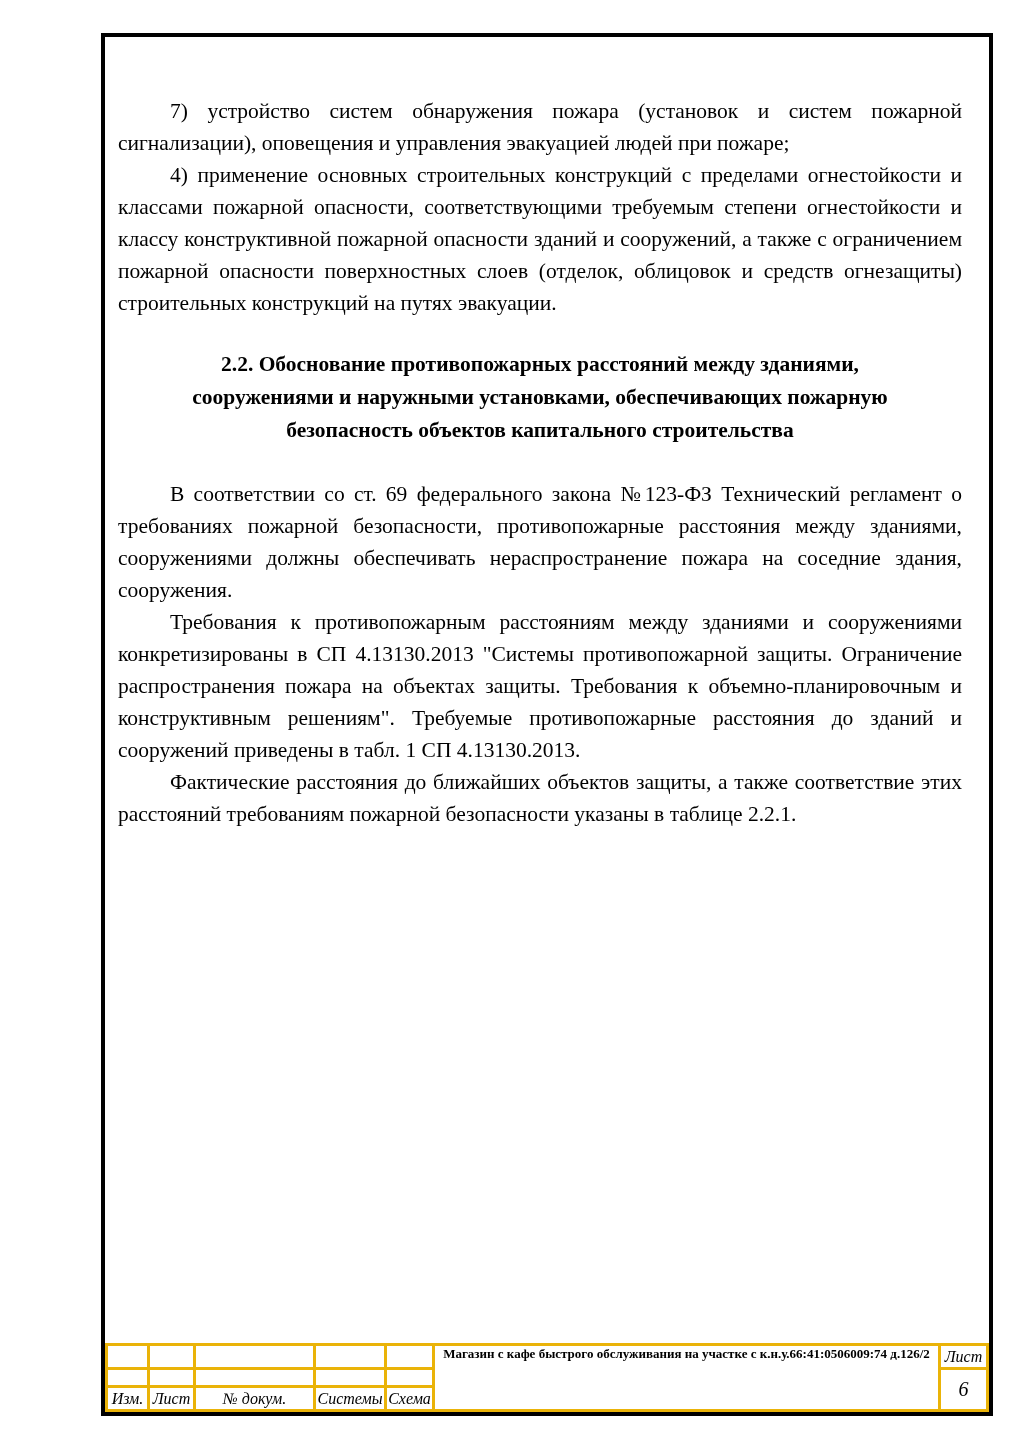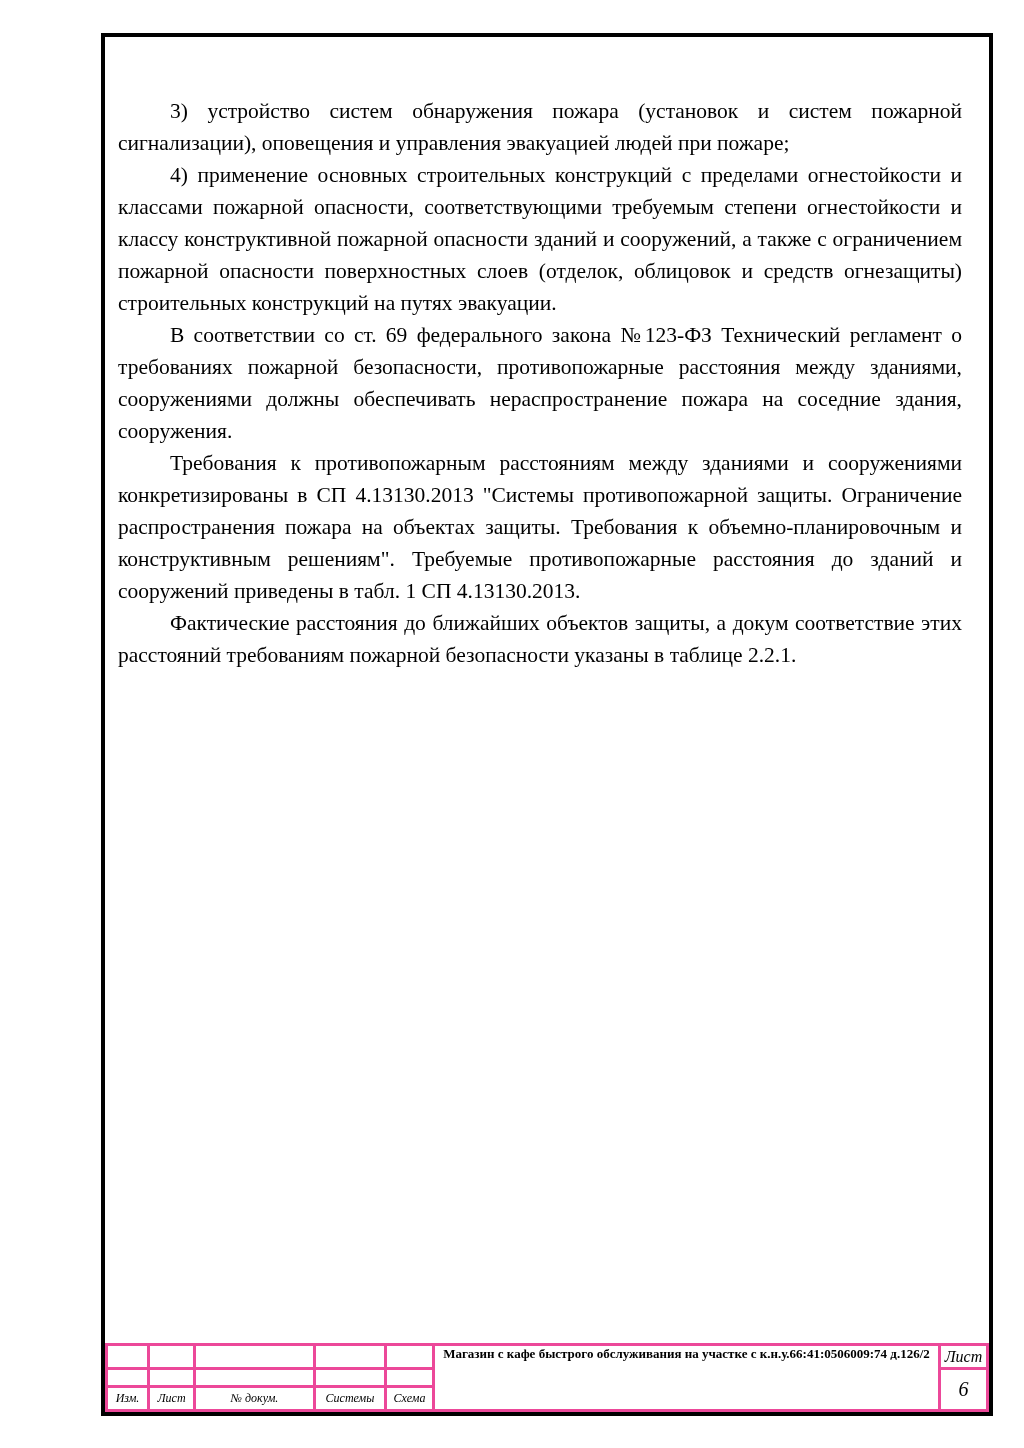--- a/index.html
+++ b/index.html
@@ -26,55 +26,56 @@
   .heading{
     font-size:21.5px;line-height:33px;font-weight:bold;
     text-align:center;
     margin:29px 34px 31px 34px;
   }
   table.titleblock{
     position:absolute;left:0;right:0;bottom:0;width:100%;
     border-collapse:collapse;table-layout:fixed;
   }
   table.titleblock td{
-    border:3px solid #ec4899;
+    border:3px solid #eab308;
     padding:0;overflow:hidden;
   }
   tr.r1{height:24px;}
   tr.r2{height:18px;}
   tr.r3{height:24px;}
   td.lbl{
-    font-style:italic;font-size:12px;text-align:center;vertical-align:middle;
+    font-style:italic;font-size:16px;text-align:center;vertical-align:middle;
   }
   td.title-cell{
     vertical-align:top;text-align:center;
     font-weight:bold;font-size:13px;
     padding:5px 3px 0 3px;white-space:nowrap;
   }
   td.sheet-label{
     font-style:italic;font-size:16px;text-align:center;vertical-align:middle;
   }
   td.sheet-num{
     font-style:italic;font-size:20px;text-align:center;vertical-align:middle;
   }
 </style>
 </head>
 <body>
 
 <div class="page">
   <div class="frame">
 
     <div class="content">
-      <p class="par">3) устройство систем обнаружения пожара (установок и систем пожарной сигнализации), оповещения и управления эвакуацией людей при пожаре;</p>
+      <p class="par">7) устройство систем обнаружения пожара (установок и систем пожарной сигнализации), оповещения и управления эвакуацией людей при пожаре;</p>
       <p class="par">4) применение основных строительных конструкций с пределами огнестойкости и классами пожарной опасности, соответствующими требуемым степени огнестойкости и классу конструктивной пожарной опасности зданий и сооружений, а также с ограничением пожарной опасности поверхностных слоев (отделок, облицовок и средств огнезащиты) строительных конструкций на путях эвакуации.</p>
 
+      <div class="heading">2.2. Обоснование противопожарных расстояний между зданиями, сооружениями и наружными установками, обеспечивающих пожарную безопасность объектов капитального строительства</div>
 
       <p class="par">В соответствии со ст. 69 федерального закона №123-ФЗ Технический регламент о требованиях пожарной безопасности, противопожарные расстояния между зданиями, сооружениями должны обеспечивать нераспространение пожара на соседние здания, сооружения.</p>
       <p class="par">Требования к противопожарным расстояниям между зданиями и сооружениями конкретизированы в СП 4.13130.2013 "Системы противопожарной защиты. Ограничение распространения пожара на объектах защиты. Требования к объемно-планировочным и конструктивным решениям". Требуемые противопожарные расстояния до зданий и сооружений приведены в табл. 1 СП 4.13130.2013.</p>
-      <p class="par">Фактические расстояния до ближайших объектов защиты, а докум соответствие этих расстояний требованиям пожарной безопасности указаны в таблице 2.2.1.</p>
+      <p class="par">Фактические расстояния до ближайших объектов защиты, а также соответствие этих расстояний требованиям пожарной безопасности указаны в таблице 2.2.1.</p>
     </div>
 
     <table class="titleblock">
       <colgroup>
         <col style="width:42px">
         <col style="width:46px">
         <col style="width:120px">
         <col style="width:71px">
         <col style="width:48px">
         <col>

